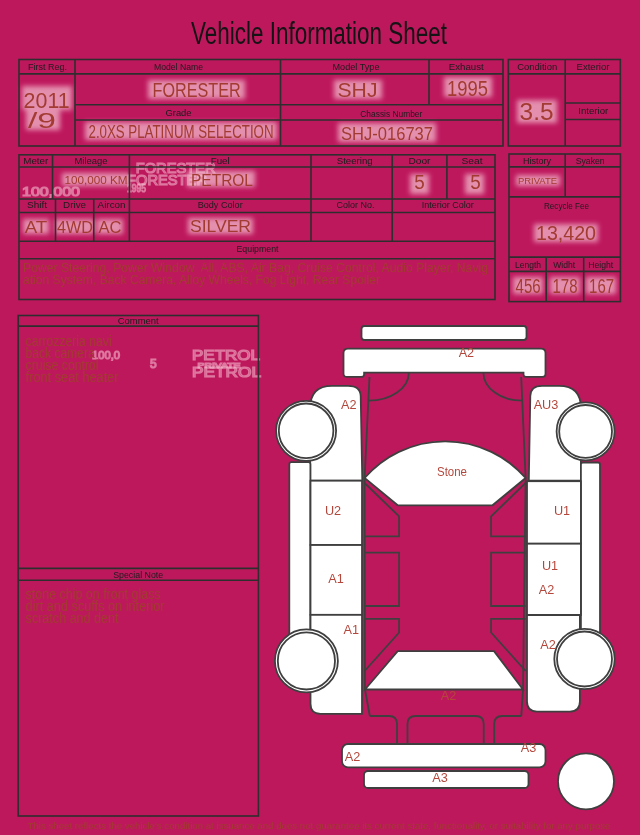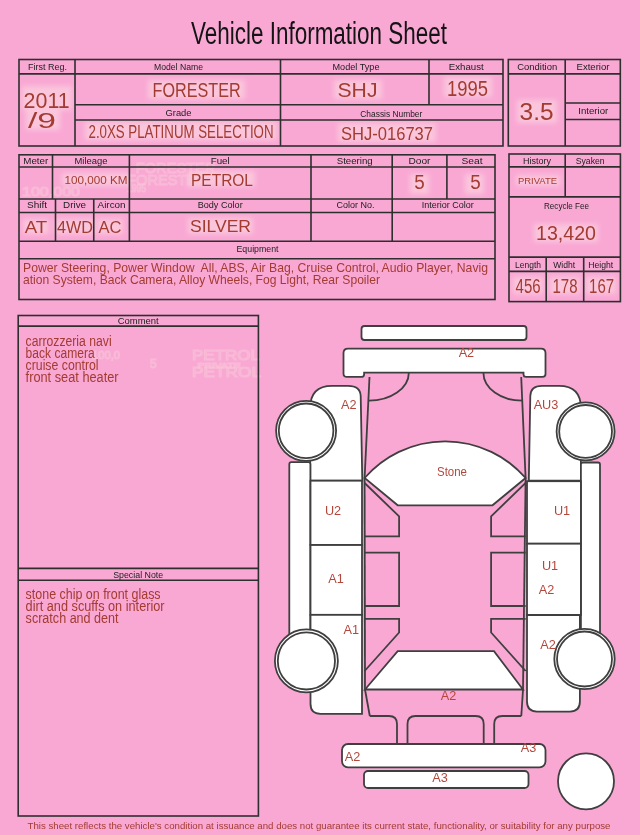--- a/index.html
+++ b/index.html
@@ -1,16 +1,16 @@
 <!DOCTYPE html>
 <html><head>
 <meta charset="utf-8">
 <style>
 html,body{margin:0;padding:0;background:#fff;}
-#page{position:relative;width:640px;height:835px;background:#f9a8d4;overflow:hidden;}
+#page{position:relative;width:640px;height:835px;background:#be185d;overflow:hidden;}
 text{font-family:"Liberation Sans",sans-serif;}
 .h{fill:#1c1c1c;font-size:9.5px;}
 .h2{fill:#1c1c1c;font-size:8.2px;}
 .r{fill:#a23b31;}
 .lbl{fill:#b4473c;font-size:12.7px;}
 .ln{stroke:#2e2e2e;stroke-width:1.6;fill:none;}
 .cl{stroke:#3f3f3f;stroke-width:1.8;fill:none;}
 .cw{stroke:#3f3f3f;stroke-width:1.8;fill:#fff;}
 .hl{fill:#fbd9e0;opacity:0.62;}
 .gh{fill:none;stroke:#f8c8d7;stroke-width:1.2;opacity:0.55;}

